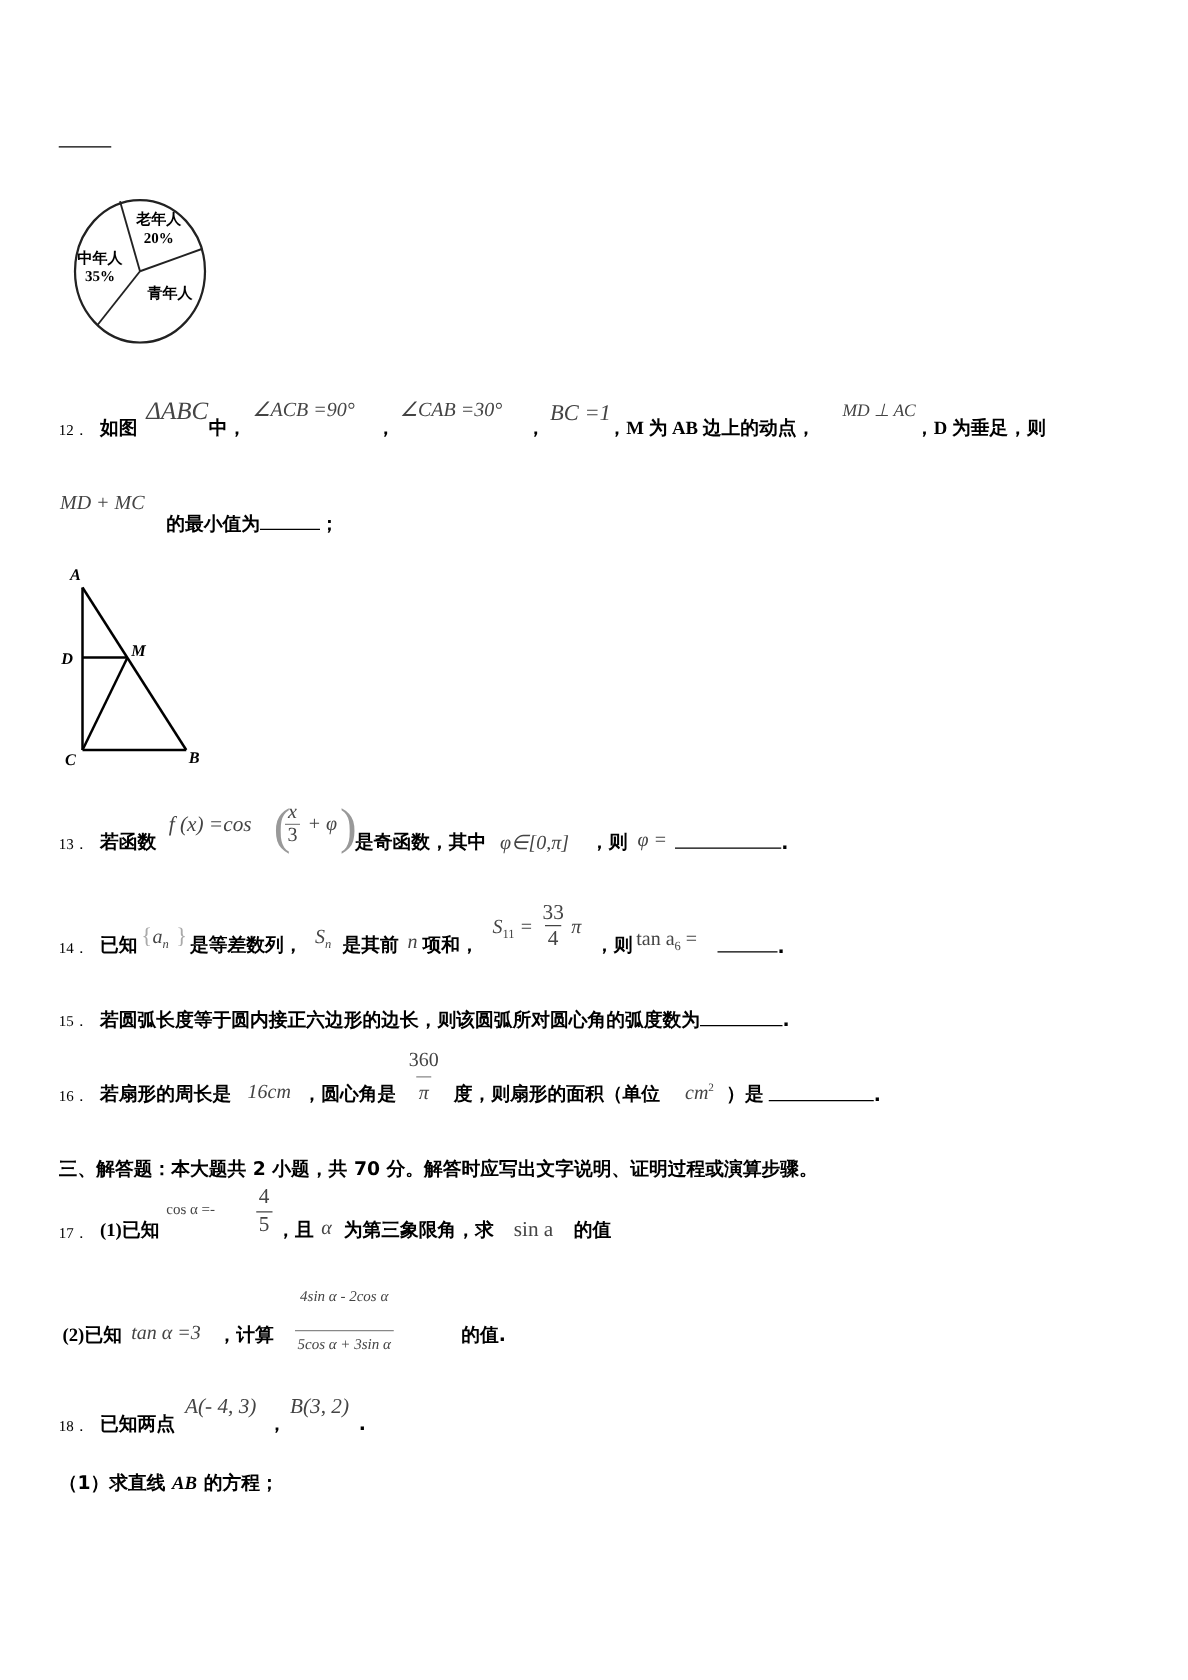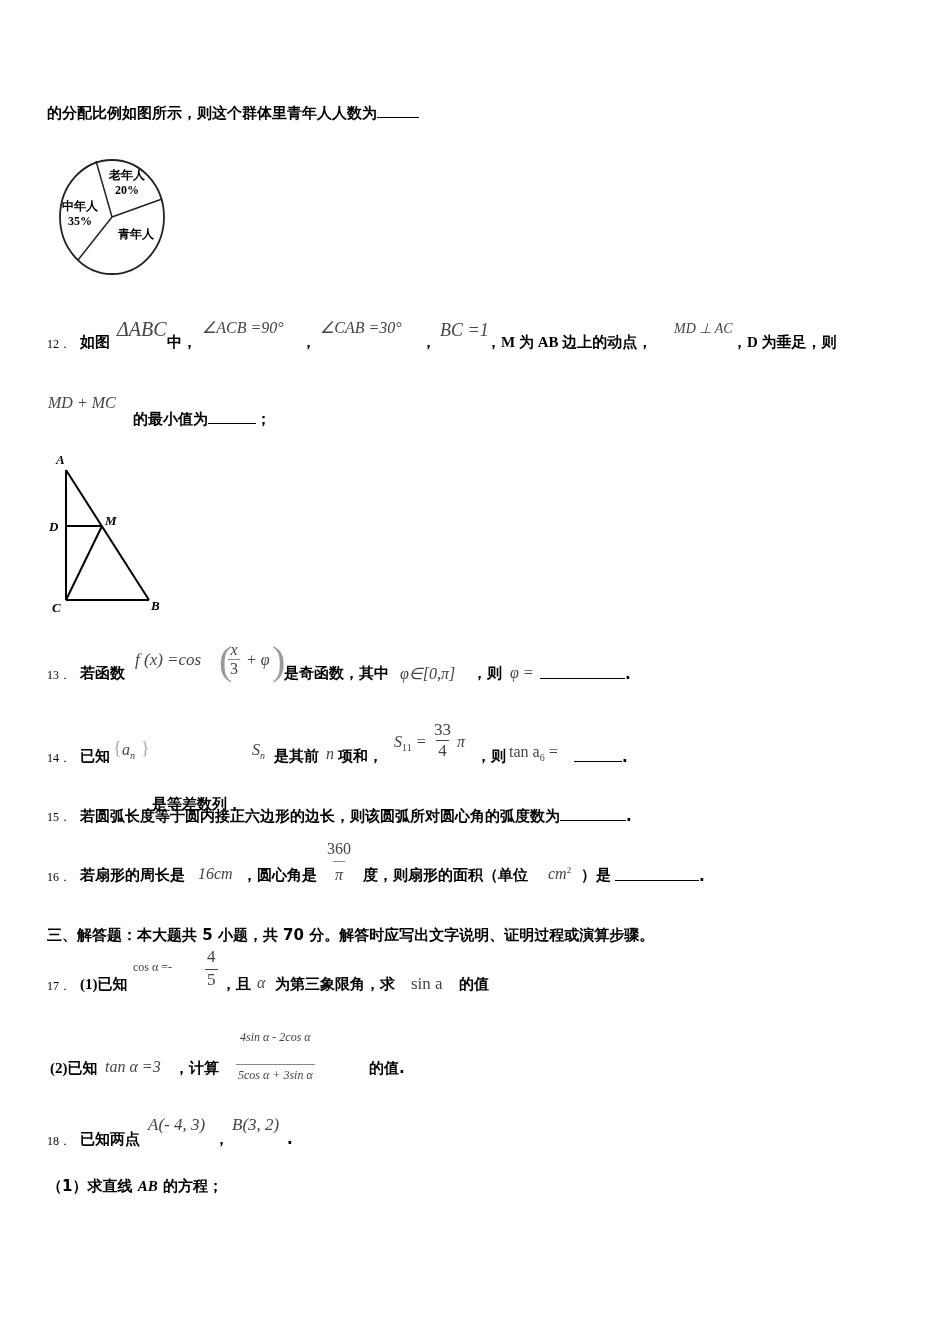--- a/index.html
+++ b/index.html
@@ -13,21 +13,21 @@
   .blank { display: inline-block; border-bottom: 1.5px solid #000; height: 14px; vertical-align: baseline; }
   .frac { display: inline-flex; flex-direction: column; align-items: center; vertical-align: middle; font-family: "Liberation Serif", serif; color: #444; }
   .frac .n { padding: 0 2px; }
   .frac .d { border-top: 1px solid #888; padding: 0 2px; }
   .bold-serif { font-family: "Liberation Serif", serif; font-weight: bold; }
 </style>
 </head>
 <body>
 
 <div class="abs cn" style="left:47px; top:103px;">
-  <span>的分配比例如图所示，则这个群体里青年人人数为</span><span class="blank" style="width:42px;"></span>
+  <span class="blank" style="width:42px;"></span>
 </div>
 
 <div class="abs" style="left:56px; top:155px; width:112px; height:120px;">
   <svg width="112" height="120" viewBox="0 0 112 120">
     <ellipse cx="56" cy="62" rx="52" ry="57" fill="#fff" stroke="#222" stroke-width="1.8"></ellipse>
     <line x1="56" y1="62" x2="40" y2="6" stroke="#222" stroke-width="1.5"></line>
     <line x1="56" y1="62" x2="106" y2="44" stroke="#222" stroke-width="1.5"></line>
     <line x1="56" y1="62" x2="22" y2="105" stroke="#222" stroke-width="1.5"></line>
   </svg>
   <div class="abs" style="left:53px; top:13px; font-size:12px; font-weight:bold; text-align:center; line-height:15px;">
@@ -92,21 +92,21 @@
 <div class="abs math" style="left:400px; top:664px; font-size:16px;">φ∈[0,π]</div>
 <div class="abs cn" style="left:472px; top:664px;">，则</div>
 <div class="abs math" style="left:510px; top:664px; font-size:16px;">φ =</div>
 <div class="abs cn" style="left:540px; top:664px;"><span class="blank" style="width:85px;"></span><span>.</span></div>
 
 <div class="abs" style="left:47px; top:747px;"><span class="num">14．</span></div>
 <div class="abs cn" style="left:80px; top:747px;">已知</div>
 <div class="abs mathr" style="left:113px; top:738px; font-size:18px; color:#aaa;">{</div>
 <div class="abs math" style="left:122px; top:741px; font-size:16px;"><span>a</span><sub style="font-size:10px;">n</sub></div>
 <div class="abs mathr" style="left:141px; top:738px; font-size:18px; color:#aaa;">}</div>
-<div class="abs cn" style="left:152px; top:747px;margin-top:48px;">是等差数列，</div>
+<div class="abs cn" style="left:152px; top:747px;">是等差数列，</div>
 <div class="abs math" style="left:252px; top:741px; font-size:16px;"><span>S</span><sub style="font-size:10px;">n</sub></div>
 <div class="abs cn" style="left:274px; top:747px;">是其前</div>
 <div class="abs math" style="left:326px; top:745px; font-size:16px;">n</div>
 <div class="abs cn" style="left:338px; top:747px;">项和，</div>
 <div class="abs math" style="left:394px; top:733px; font-size:16px;"><span>S</span><sub style="font-size:10px; font-style:normal;">11</sub> <span class="mathr">=</span></div>
 <div class="abs" style="left:432px; top:720px;">
   <span class="frac" style="font-size:17px;">
     <span class="n">33</span>
     <span class="d" style="border-top-color:#444;">4</span>
   </span>
@@ -129,21 +129,21 @@
   <span class="frac" style="font-size:16px;">
     <span class="n" style="padding-bottom:3px;">360</span>
     <span class="d math" style="padding-top:4px;">π</span>
   </span>
 </div>
 <div class="abs cn" style="left:363px; top:866px;">度，则扇形的面积（单位</div>
 <div class="abs math" style="left:548px; top:865px; font-size:16px;"><span>cm</span><sup style="font-size:9px; font-style:normal;">2</sup></div>
 <div class="abs cn" style="left:581px; top:866px;">）是</div>
 <div class="abs cn" style="left:615px; top:866px;"><span class="blank" style="width:84px;"></span><span>.</span></div>
 
-<div class="abs cn" style="left:47px; top:926px;">三、解答题：本大题共 5 小题，共 70 分。解答时应写出文字说明、证明过程或演算步骤。</div>
+<div class="abs cn" style="left:47px; top:926px;">三、解答题：本大题共 2 小题，共 70 分。解答时应写出文字说明、证明过程或演算步骤。</div>
 
 <div class="abs" style="left:47px; top:975px;"><span class="num">17．</span></div>
 <div class="abs cn" style="left:80px; top:975px;"><span class="bold-serif">(1)</span><span>已知</span></div>
 <div class="abs mathr" style="left:133px; top:960px; font-size:12px;">cos α =-</div>
 <div class="abs" style="left:205px; top:947px;">
   <span class="frac" style="font-size:17px;">
     <span class="n" style="padding-bottom:2px;">4</span>
     <span class="d" style="border-top-color:#444;">5</span>
   </span>
 </div>

